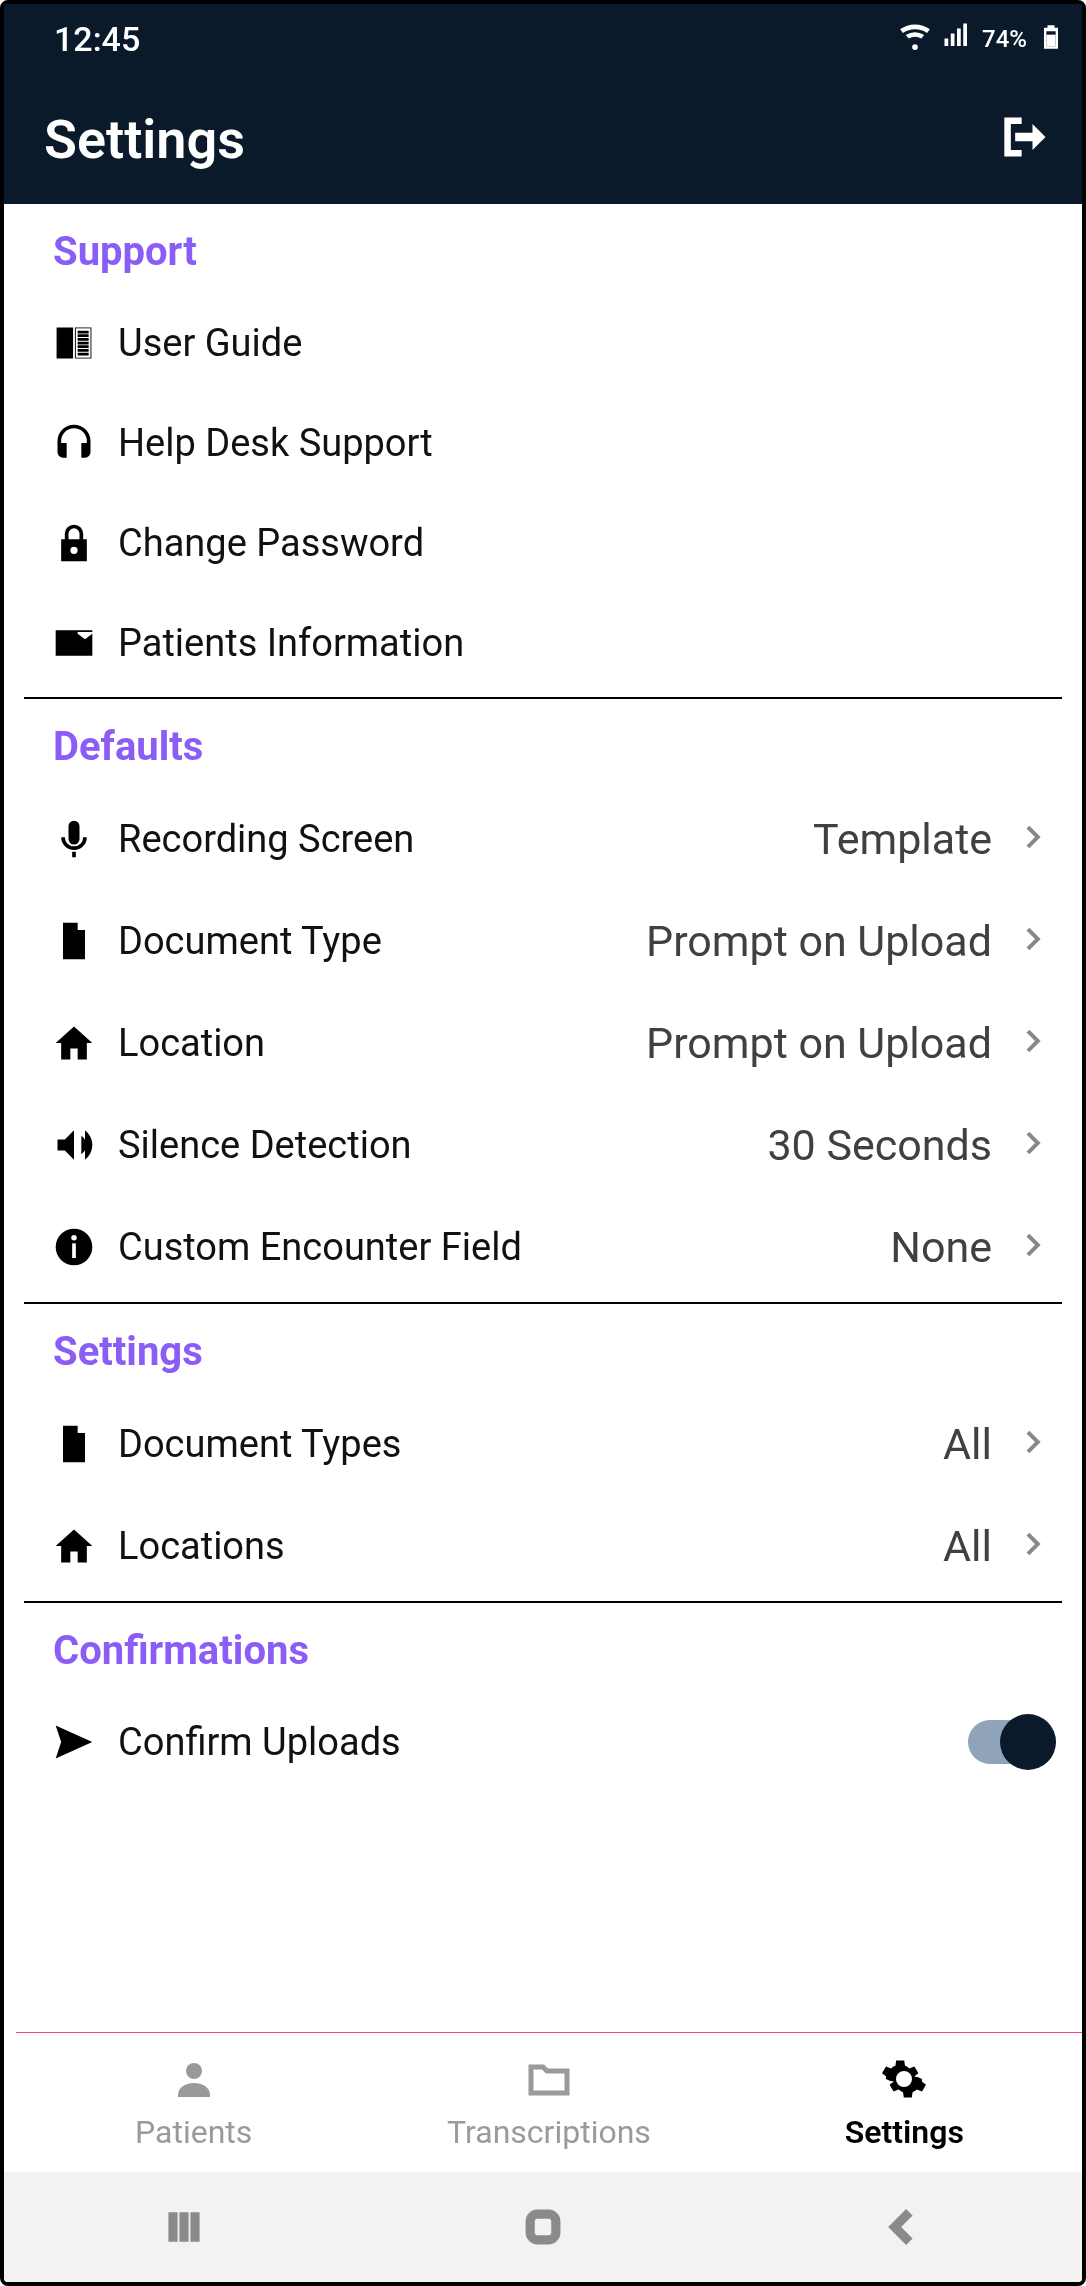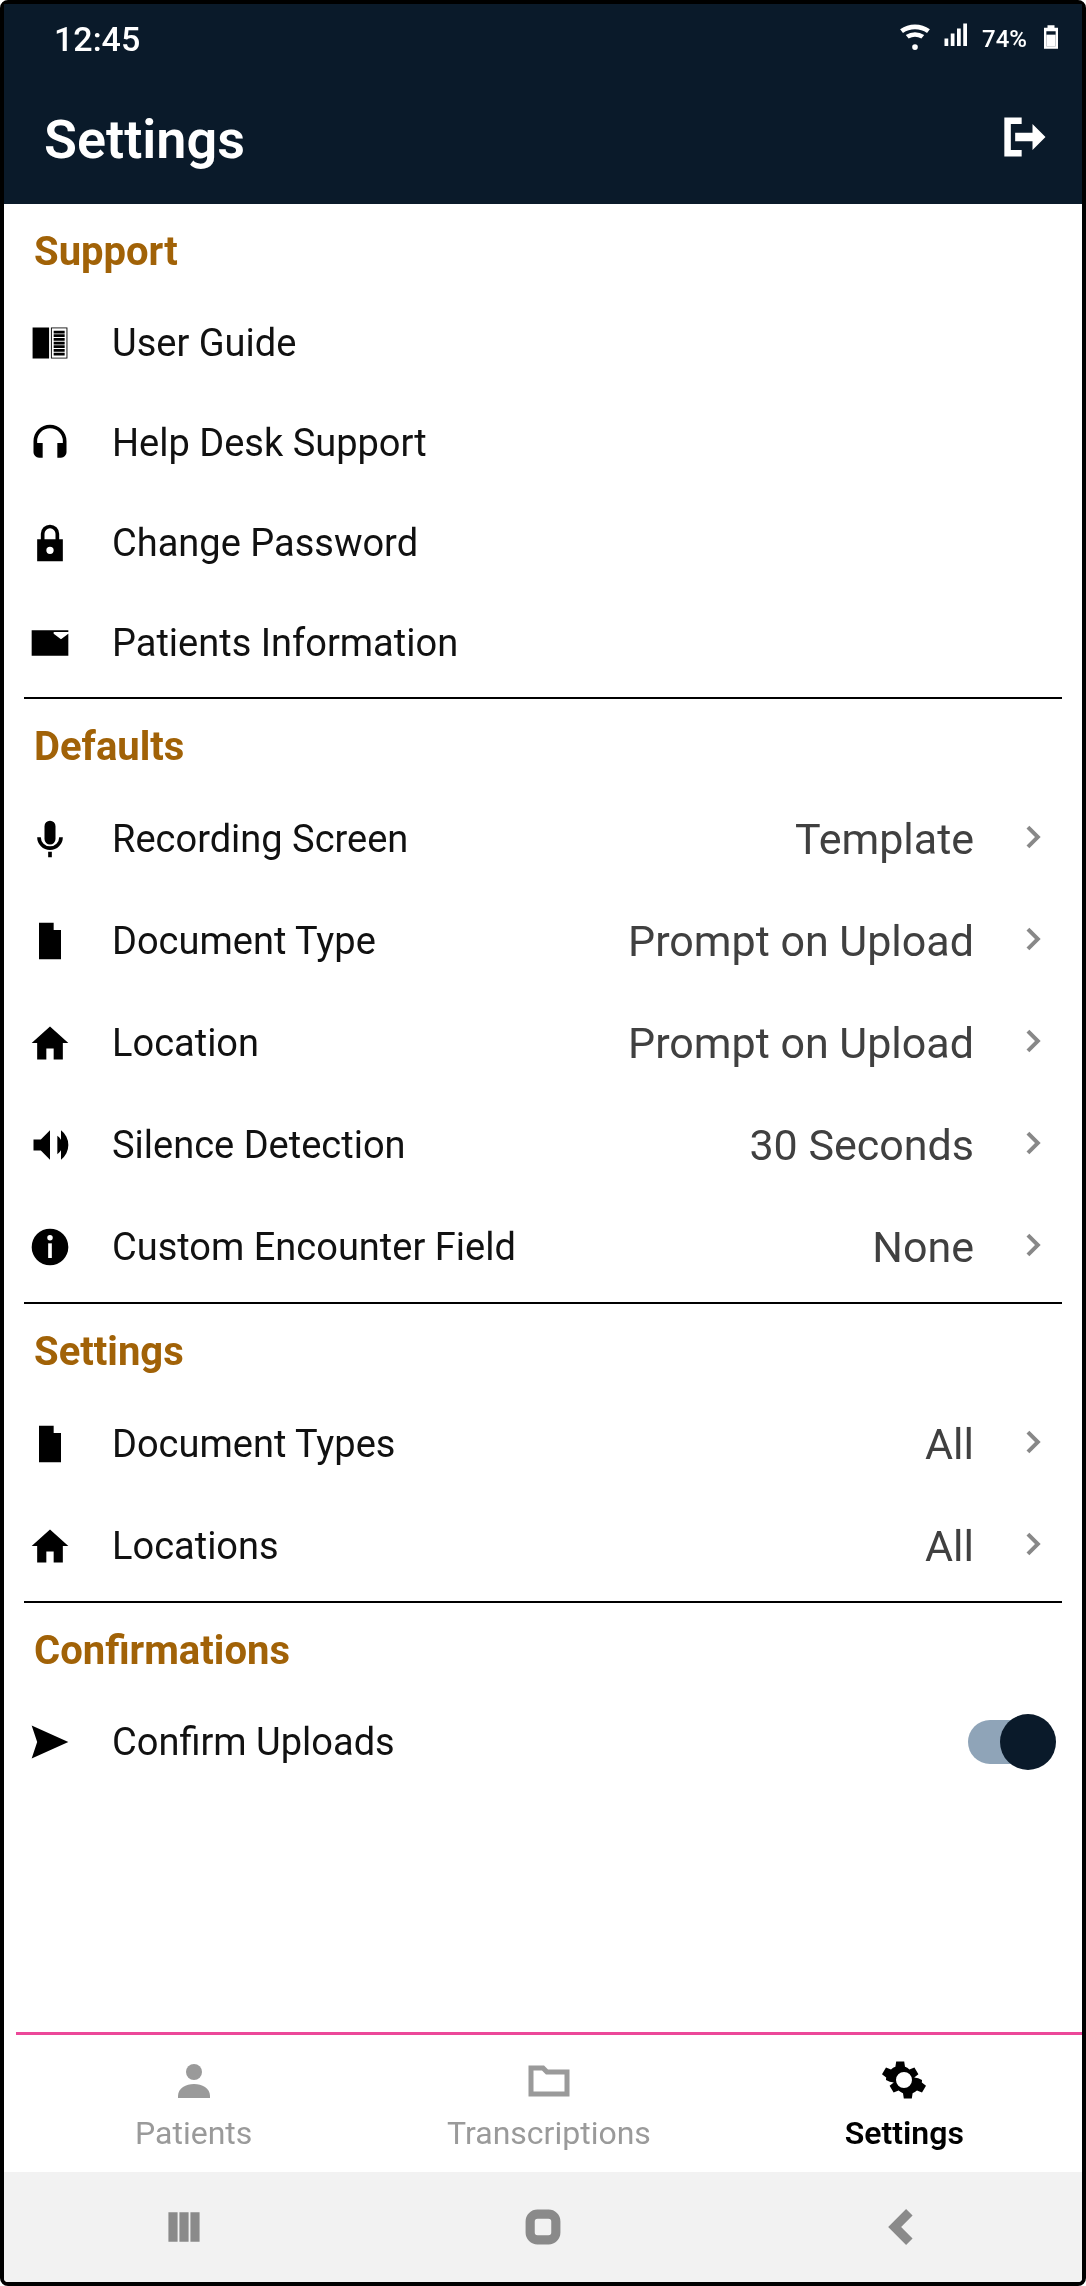--- a/index.html
+++ b/index.html
@@ -5,31 +5,31 @@
   * { box-sizing: border-box; margin: 0; padding: 0; }
   html, body { width: 1086px; height: 2286px; font-family: -apple-system, "Segoe UI", Roboto, Arial, sans-serif; background: #fff; overflow: hidden; }
   .device { width: 1086px; height: 2286px; border: 4px solid #000; border-radius: 8px; display: flex; flex-direction: column; background: #fff; position: relative; }
   .status-bar { height: 70px; background: #0a1a2a; color: #fff; display: flex; align-items: center; justify-content: space-between; padding: 0 17px 0 50px; font-size: 34px; font-weight: 500; }
   .status-right { display: flex; align-items: center; gap: 10px; }
   .status-right svg { fill: #fff; }
   .app-bar { height: 130px; background: #0a1a2a; color: #fff; display: flex; align-items: center; justify-content: space-between; padding: 0 30px 0 40px; }
   .app-bar-title { font-size: 54px; font-weight: 600; }
   .logout-icon svg { width: 52px; height: 52px; fill: #fff; }
   .content { flex: 1; overflow-y: auto; background: #fff; }
-  .section-header { font-size: 40px; font-weight: 700; color: #a16207; padding: 24px 30px 18px 30px; }
-  .row { display: flex; align-items: center; padding: 26px 30px 26px 22px; gap: 38px; min-height: 96px; }
+  .section-header { font-size: 40px; font-weight: 700; color: #8b5cf6; padding: 24px 30px 18px 30px; margin-left: 19px; }
+  .row { display: flex; align-items: center; padding: 26px 30px 26px 22px; gap: 20px; min-height: 96px; margin-left: 24px; }
   .row .icon { width: 48px; height: 48px; display: flex; align-items: center; justify-content: center; flex-shrink: 0; }
   .row .icon svg { width: 44px; height: 44px; fill: #000; }
   .row .label { font-size: 38px; color: #111; flex: 1; }
   .row .value { font-size: 43px; color: #404040; margin-right: 6px; }
   .row .chevron svg { width: 34px; height: 34px; fill: #888; }
   .divider { height: 2px; background: #000; margin: 4px 20px 0 20px; }
   .toggle { width: 84px; height: 44px; border-radius: 22px; background: #8fa4b8; position: relative; }
   .toggle .knob { position: absolute; right: -4px; top: -6px; width: 56px; height: 56px; border-radius: 50%; background: #0a1a2a; }
-  .tab-bar { height: 140px; border-top: 3px solid #ec4899; display: flex; background: #fff; margin-left: 12px; }
+  .tab-bar { height: 140px; border-top: 1px solid #ec4899; display: flex; background: #fff; margin-left: 12px; }
   .tab { flex: 1; display: flex; flex-direction: column; align-items: center; justify-content: center; gap: 6px; }
   .tab svg { width: 48px; height: 48px; fill: #9a9a9a; }
   .tab.active svg { fill: #000; }
   .tab .tab-label { font-size: 32px; color: #9a9a9a; }
   .tab.active .tab-label { color: #000; font-weight: 600; }
   .nav-bar { height: 110px; background: #f2f2f2; display: flex; align-items: center; justify-content: space-around; border-bottom-left-radius: 4px; border-bottom-right-radius: 4px;}
   .nav-btn { width: 60px; height: 60px; display: flex; align-items: center; justify-content: center; }
   .nav-btn svg { stroke: #8a8a8a; fill: none; stroke-width: 5; }
   .battery-pct { font-size: 24px; }
 </style>

